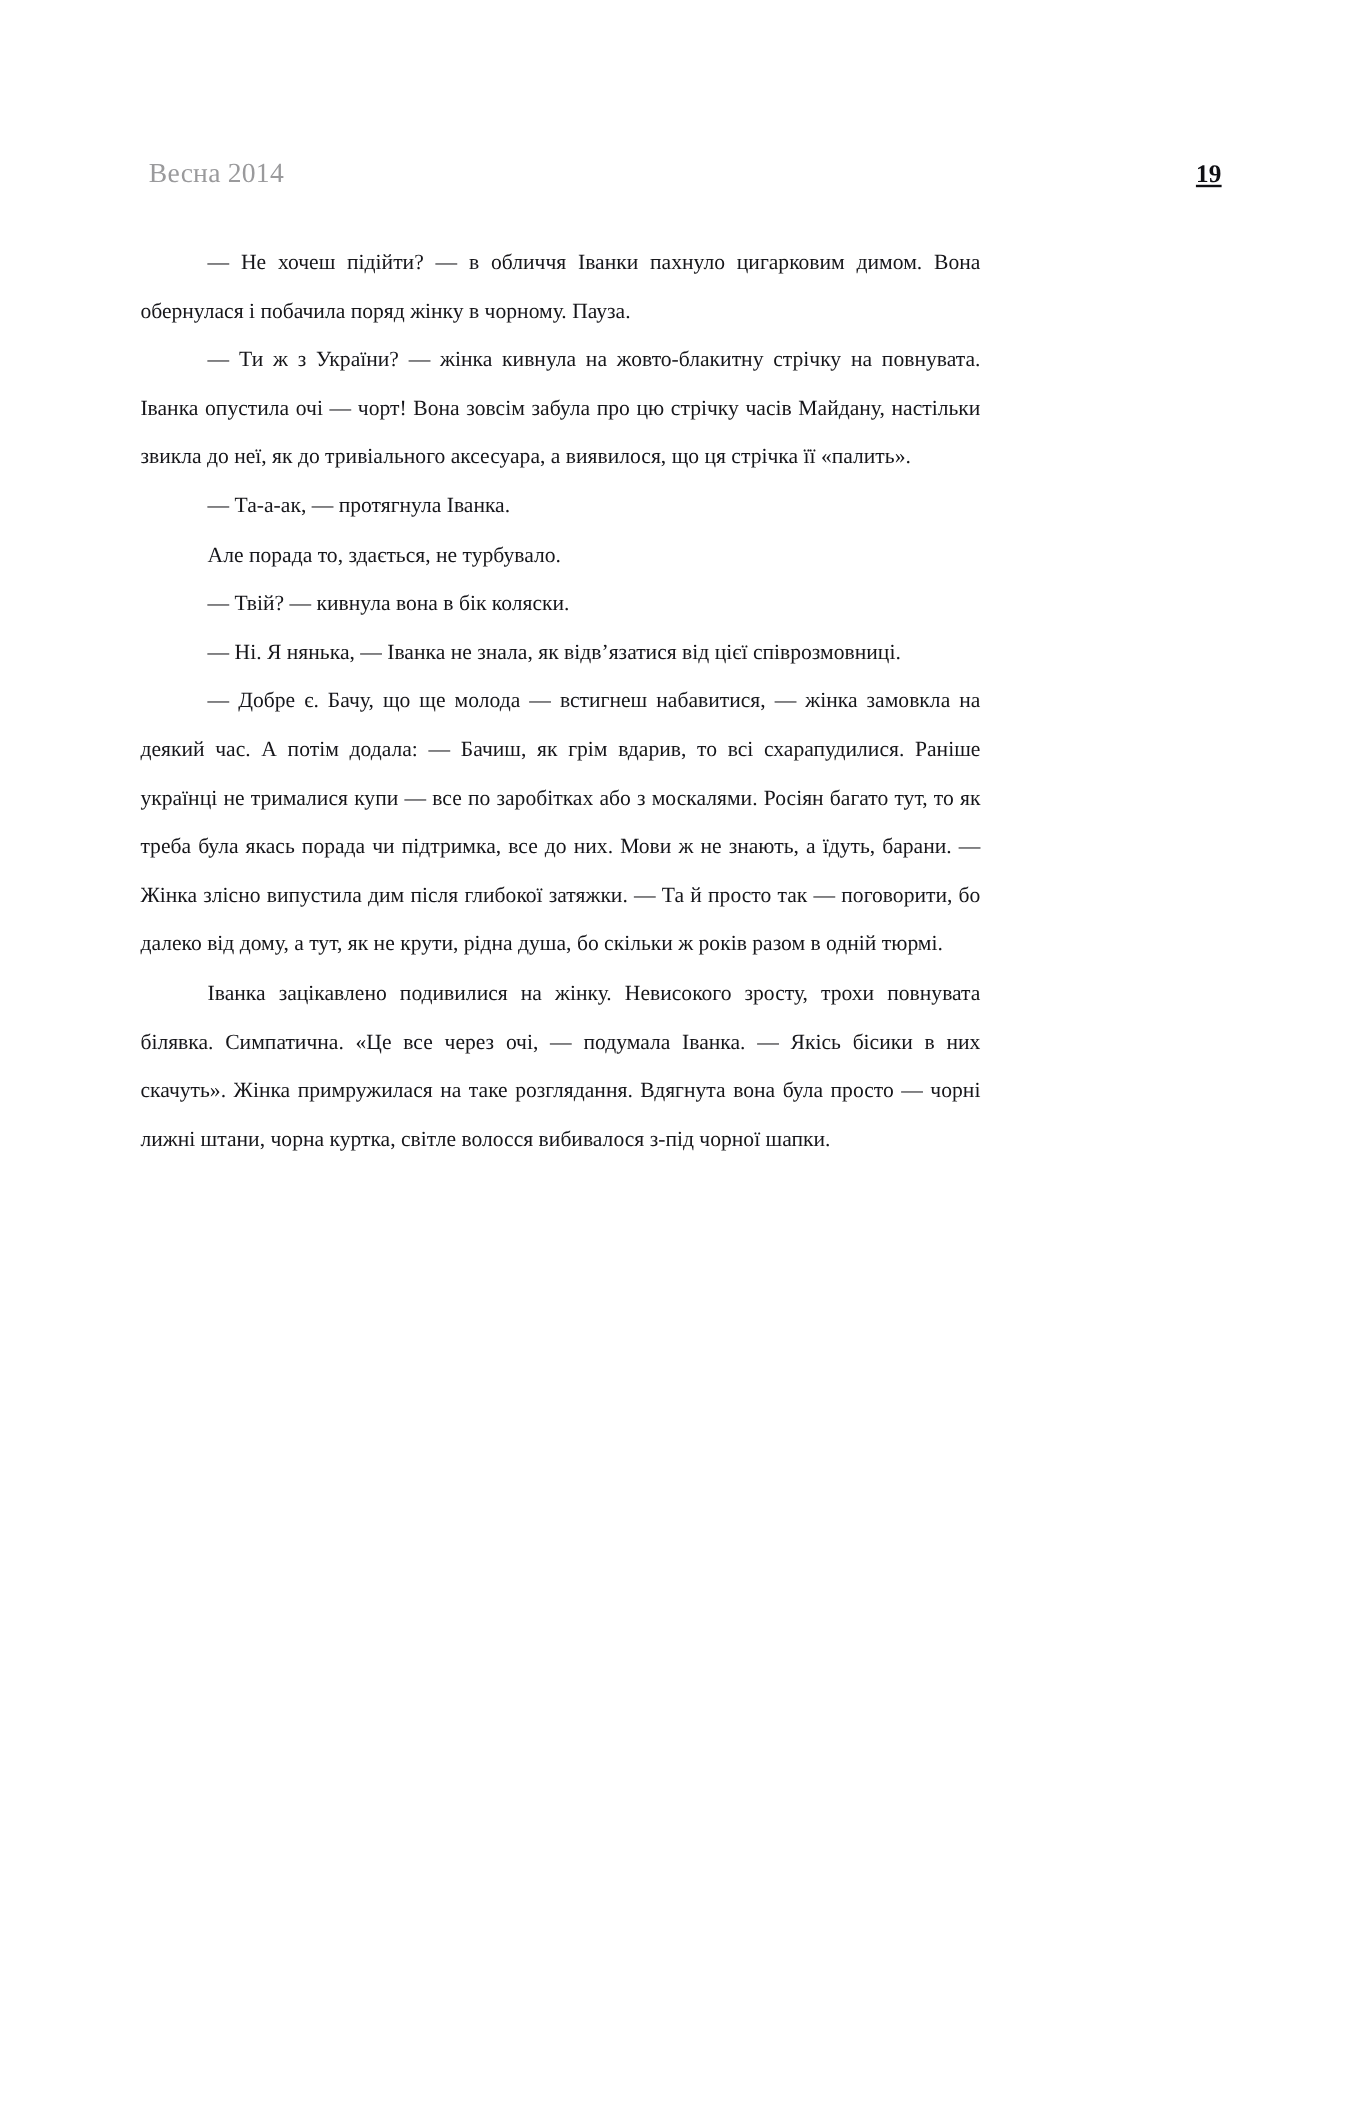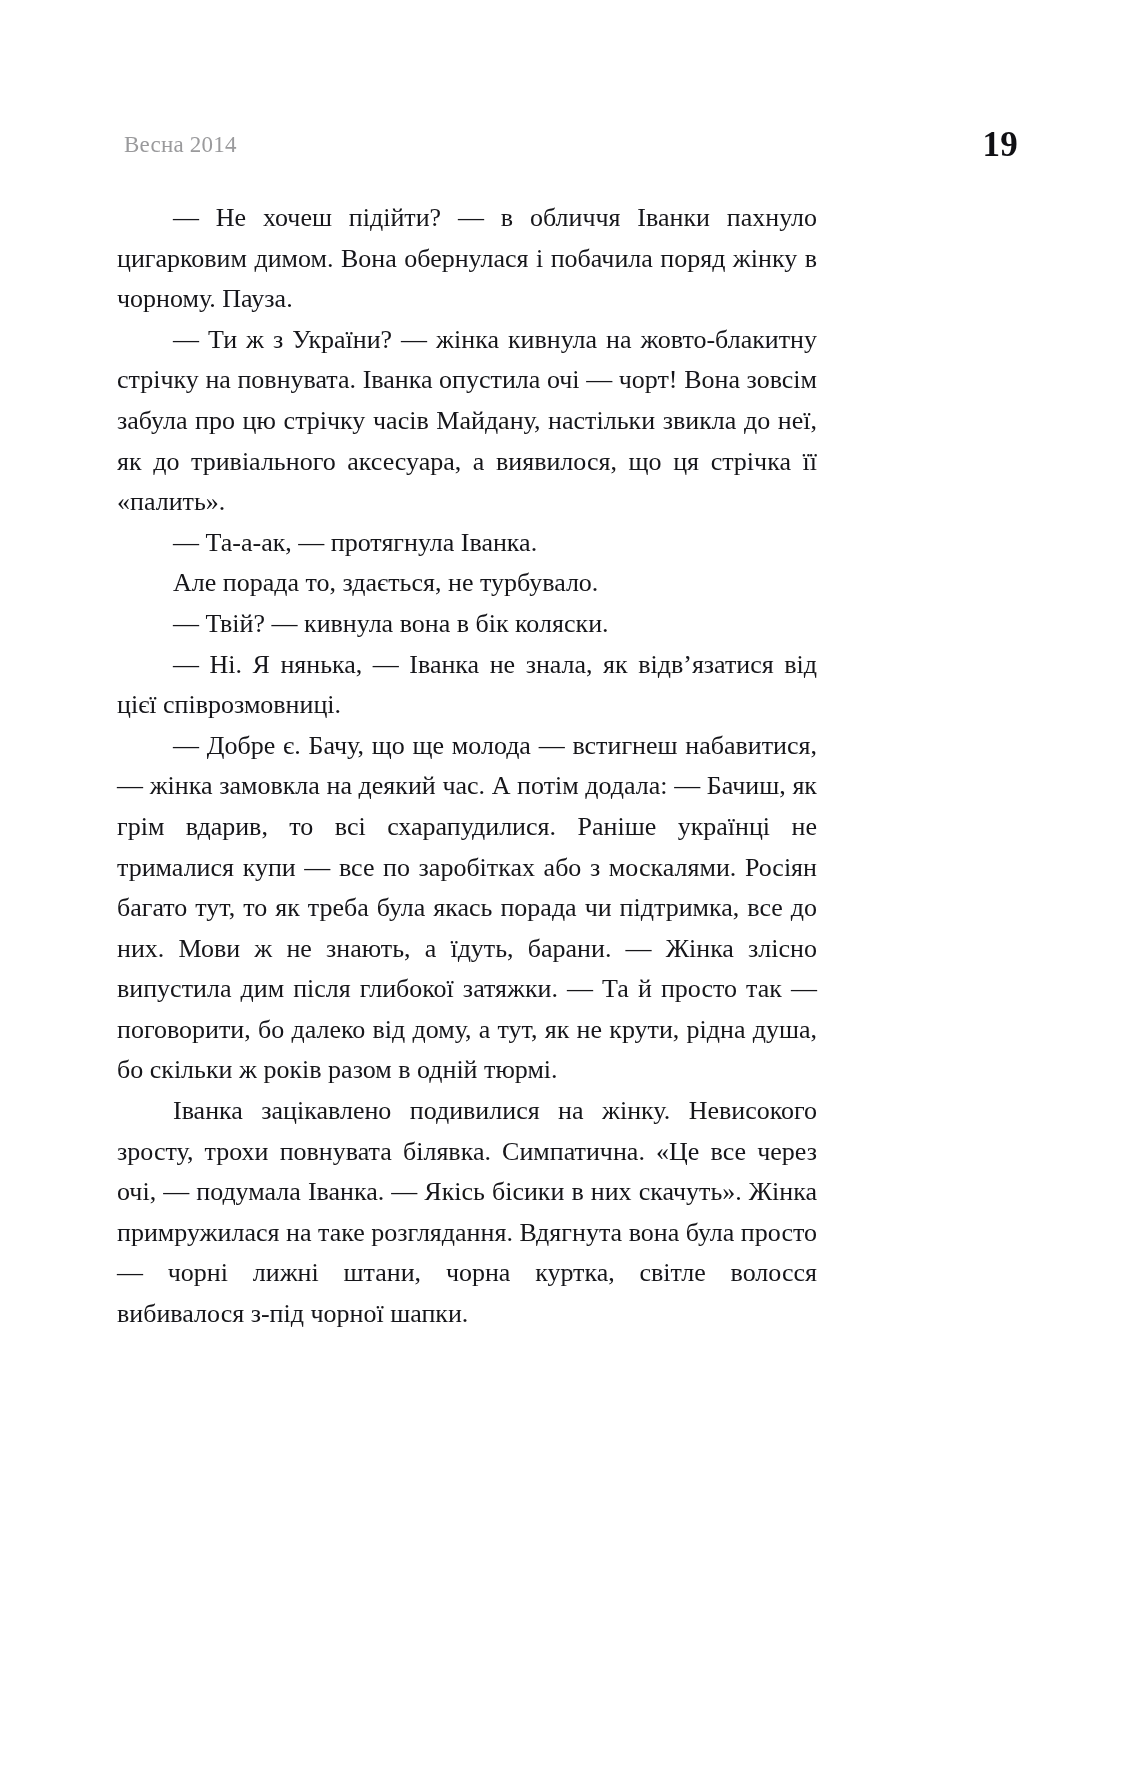--- a/index.html
+++ b/index.html
@@ -30,34 +30,35 @@
     justify-content: space-between;
     gap: 40px;
   }
   .running-head .rh-title {
     font-size: 23px;
     color: #9a9a9c;
     letter-spacing: 0.2px;
     white-space: nowrap;
   }
   .running-head .rh-folio {
-    font-size: 35px;
+    font-size: 21px;
     font-weight: 700;
     color: #101014;
     letter-spacing: 0.2px;
+    text-decoration: underline;
   }
 
   
   .textblock {
     position: absolute;
     left: 117px;
     top: 198px;
     width: 700px;
     color: #16161a;
-    font-size: 26px;
+    font-size: 18px;
     line-height: 40.6px;
     text-align: justify;
     text-justify: inter-word;
     hyphens: manual;
     -webkit-hyphens: manual;
   }
   .textblock p {
     margin: 0;
     text-indent: 56px;
   }

